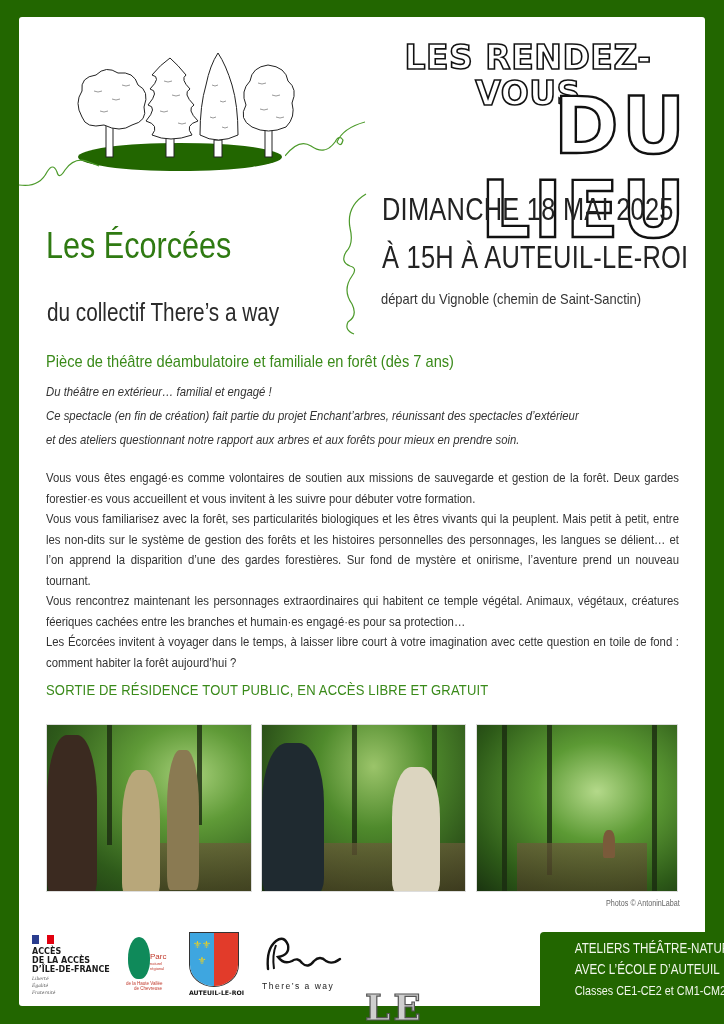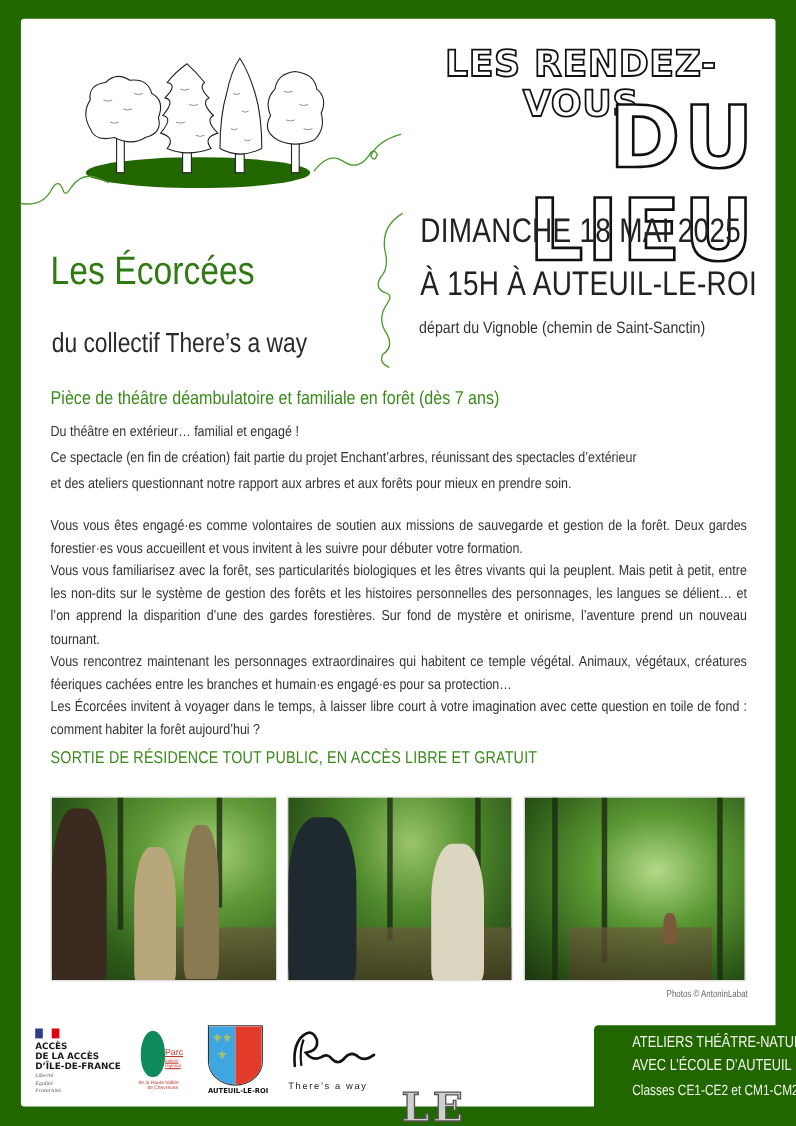--- a/index.html
+++ b/index.html
@@ -45,21 +45,21 @@
   }
   .show-sub {
     position: absolute; left: 47px; top: 298px; font-size: 25px; color: #2a2a2a;
     transform: scaleX(0.83); transform-origin: left; white-space: nowrap;
   }
 
   .piece {
     position: absolute; left: 46px; top: 352px; font-size: 17px; color: #3a8a1a;
     transform: scaleX(0.86); transform-origin: left; white-space: nowrap;
   }
-  .intro { position: absolute; left: 46px; top: 380px; width: 660px; }
+  .intro { position: absolute; left: 46px; top: 380px; width: 660px; font-style: italic; }
   .intro p, .body p {
     font-size: 13.2px; color: #333; line-height: 24px;
     transform: scaleX(0.86); transform-origin: left; white-space: nowrap;
   }
   .body { position: absolute; left: 46px; top: 468px; width: 633px; }
   .body p { white-space: normal; width: 736px; line-height: 20.5px; text-align: justify; }
 
   .public {
     position: absolute; left: 46px; top: 681px; font-size: 15.5px; color: #3a8a1a;
     transform: scaleX(0.84); transform-origin: left; white-space: nowrap; letter-spacing: 0.2px;
@@ -86,21 +86,21 @@
 
   .logo { position: absolute; }
   .logo-prefet { left: 32px; top: 935px; width: 90px; }
   .flag { display: flex; width: 22px; height: 9px; margin-bottom: 3px; }
   .flag span { flex: 1; }
   .prefet-text { font-family: "DejaVu Sans", sans-serif; font-weight: bold; font-size: 8px; color: #1a1a1a; line-height: 9px; }
   .prefet-motto { font-family: "DejaVu Serif", serif; font-style: italic; font-size: 4.5px; color: #555; line-height: 5px; margin-top: 2px; }
 
   .logo-parc { left: 126px; top: 937px; width: 44px; height: 56px; }
   .parc-leaf { position: absolute; left: 2px; top: 0; width: 22px; height: 42px; background: #0f8a5a; border-radius: 50% 50% 45% 45%; }
-  .parc-txt { position: absolute; left: 24px; top: 16px; font-size: 6px; color: #c0392b; line-height: 6px; text-decoration: underline; }
+  .parc-txt { position: absolute; left: 24px; top: 16px; font-size: 6px; color: #c0392b; line-height: 6px; }
   .parc-bottom { position: absolute; left: 0; top: 44px; font-size: 4.5px; color: #c0392b; line-height: 5px; white-space: nowrap; }
 
   .logo-auteuil { left: 189px; top: 932px; width: 51px; }
   .shield { width: 50px; height: 55px; display: flex; border-radius: 0 0 50% 50% / 0 0 40% 40%; overflow: hidden; border: 1px solid #333; }
   .shield .l { flex: 1; background: #3ea6e0; color: #f2d21a; font-size: 10px; text-align: center; line-height: 16px; padding-top: 4px; }
   .shield .r { flex: 1; background: #e23b2a; }
   .auteuil-name { font-family: "DejaVu Sans", sans-serif; font-weight: bold; font-size: 6.2px; color: #111; margin-top: 2px; white-space: nowrap; }
 
   .logo-tw { left: 262px; top: 935px; width: 82px; }
   .tw-name { font-size: 8.5px; letter-spacing: 1.5px; color: #222; margin-top: 2px; }

